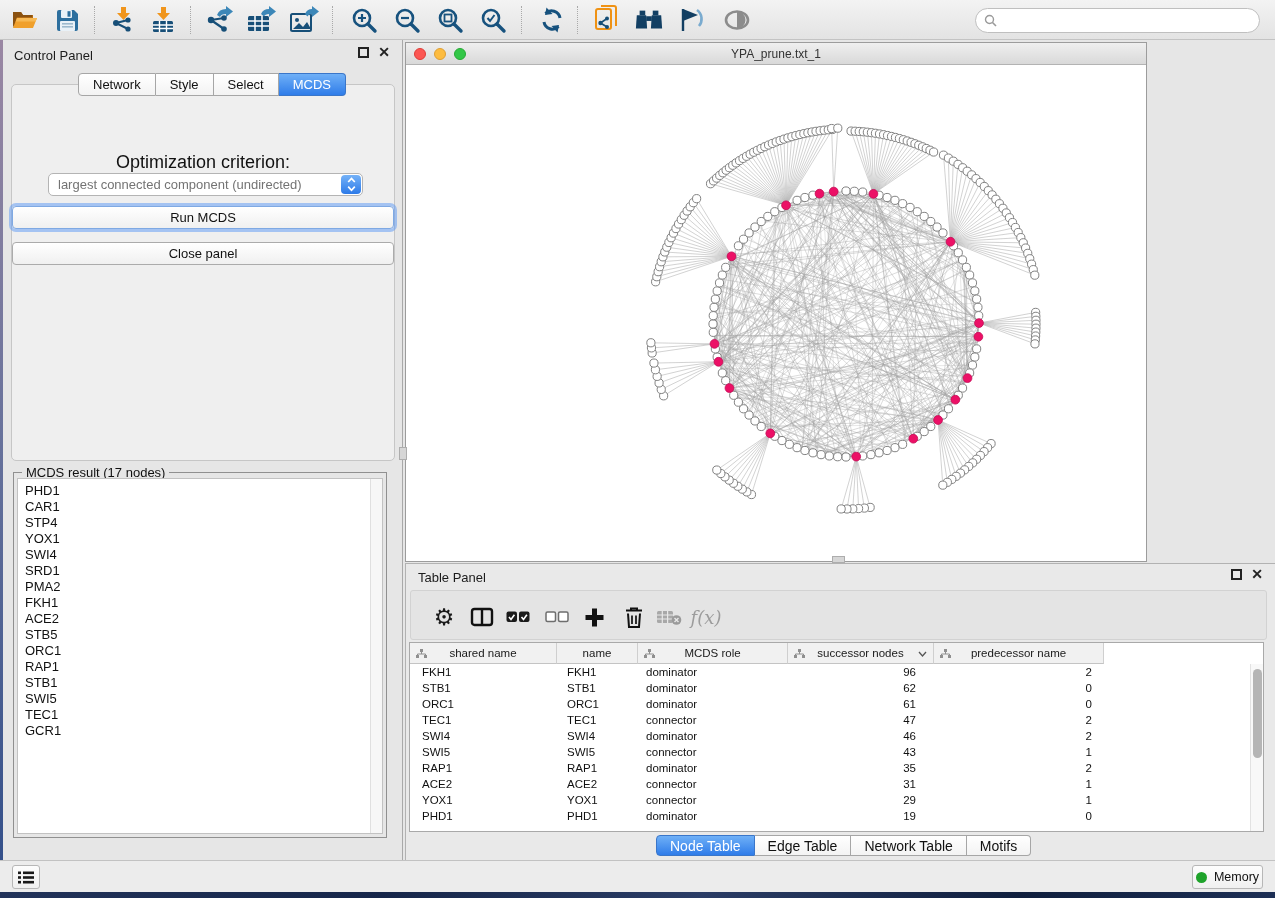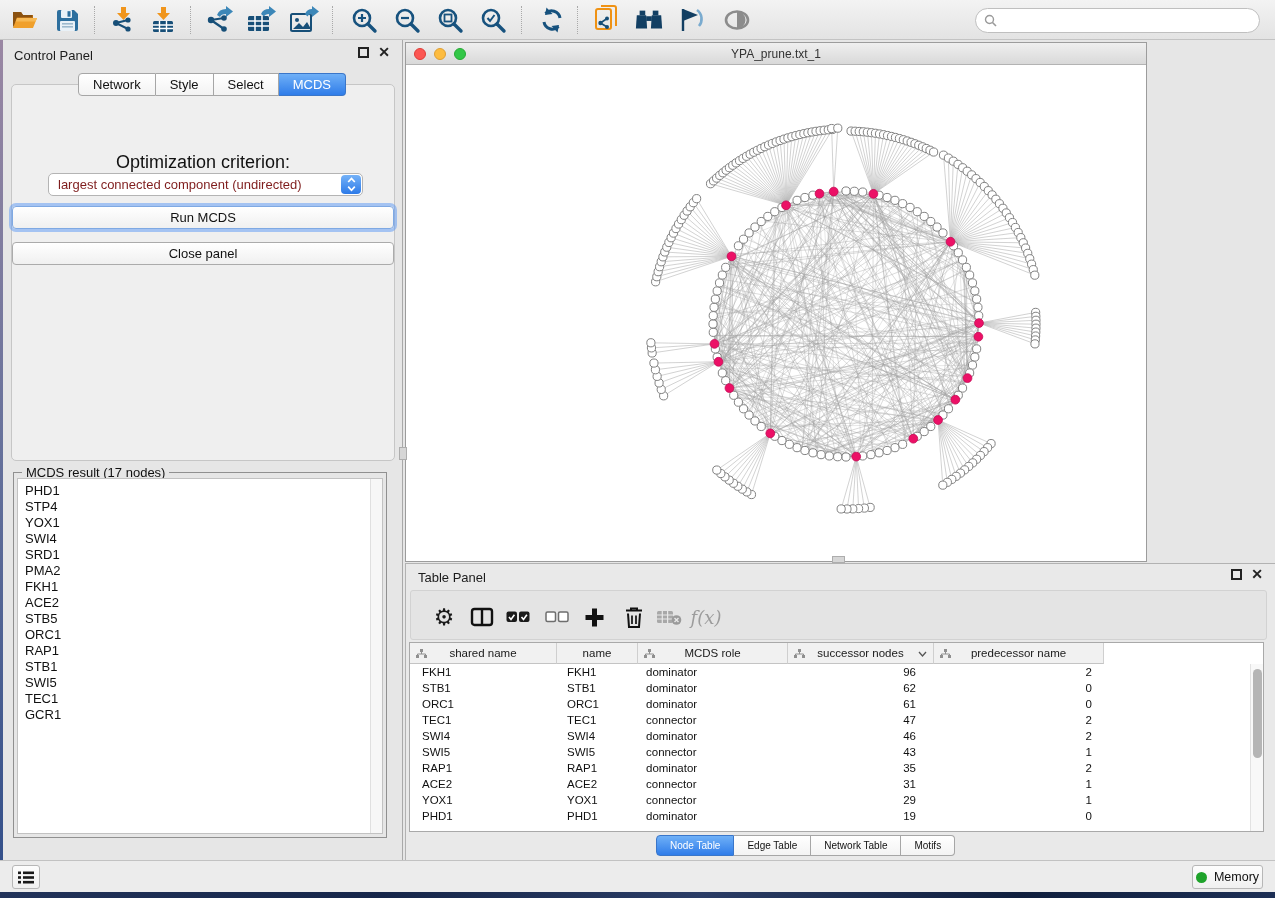--- a/index.html
+++ b/index.html
@@ -34,21 +34,21 @@
   .seg-tab { height:23px; border:1px solid #a6a6a6; border-left:none; background:linear-gradient(#ffffff,#f3f3f3);
     font-size:13px; color:#111; display:flex; align-items:center; justify-content:center; padding:0 14px; }
   .seg-tab:first-child { border-left:1px solid #a6a6a6; border-radius:4px 0 0 4px; }
   .seg-tab:last-child { border-radius:0 4px 4px 0; }
   .seg-tab.active { background:linear-gradient(#6fb0f7,#2f7ce9); color:#fff; border-color:#3a76c9; }
 
   .cp-body { position:absolute; left:8px; top:44px; width:384px; height:377px;
     background:#efefef; border:1px solid #c6c6c6; border-radius:5px; }
   .opt-label { position:absolute; left:0; right:0; top:67px; text-align:center; font-size:18px; color:#111; }
   .criterion { position:absolute; left:36px; top:88px; width:315px; height:23px; background:#fff;
-    border:1px solid #b4b4b4; border-radius:5px; font-size:13px; color:#7f1d1d;
+    border:1px solid #b4b4b4; border-radius:5px; font-size:13px; color:#737373;
     display:flex; align-items:center; padding-left:9px; }
   .criterion .stepper { position:absolute; right:1px; top:1px; width:20px; height:19px; border-radius:4px;
     background:linear-gradient(#74b2f8,#2d7ae8); display:flex; align-items:center; justify-content:center; }
   .cp-buttons { position:absolute; left:0; right:0; top:121px; display:flex; justify-content:center; gap:13px;flex-direction:column; }
   .btn { height:23px; background:linear-gradient(#ffffff,#f0f0f0); border:1px solid #ababab; border-radius:4px;
     font-size:13px; color:#111; display:flex; align-items:center; justify-content:center; padding:0 14px; }
   .btn.focused { border-color:#7fa9e3; box-shadow:0 0 0 3px rgba(90,152,245,.5); }
 
   .result-group { position:absolute; left:10px; top:432px; width:374px; height:366px; border:1px solid #909090; }
   .result-legend { position:absolute; left:8px; top:-8px; background:#e6e6e6; padding:0 4px; font-size:13px; color:#111; }
@@ -89,21 +89,21 @@
     font-size:11.5px; color:#1a1a1a; display:flex; align-items:center; justify-content:center; }
   .th .hicon { position:absolute; left:6px; top:6px; }
   .th .sort { position:absolute; right:6px; top:8px; }
   .nt-body { position:absolute; left:0; top:21px; right:0; bottom:0; overflow:hidden; }
   .tr { display:flex; height:16px; }
   .td { font-size:11.5px; color:#111; line-height:16px; white-space:nowrap; overflow:hidden; }
   .nt-scroll { position:absolute; right:0; top:21px; bottom:0; width:13px; background:#f8f8f8; border-left:1px solid #e2e2e2; }
   .nt-thumb { position:absolute; left:2px; top:5px; width:9px; height:89px; background:#b5b5b5; border-radius:5px; }
 
   .tp-tabs { position:absolute; left:250px; top:271px; display:flex; }
-  .tp-tabs .seg-tab { height:21px; font-size:10px; padding:0 13px; }
+  .tp-tabs .seg-tab { height:21px; font-size:14px; padding:0 13px; }
 
   
   .statusbar { position:absolute; left:0; top:860px; width:1275px; height:32px;
     background:#ececec; border-top:1px solid #c2c2c2; }
   .sb-btn { position:absolute; top:4px; height:24px; background:linear-gradient(#fdfdfd,#f0f0f0);
     border:1px solid #b7b7b7; border-radius:3px; display:flex; align-items:center; justify-content:center; }
   .memory-dot { width:11px; height:11px; border-radius:50%; background:#1fa32b; margin-right:7px; }
   .memory-label { font-size:12.5px; color:#111; }
 </style>
 </head>
@@ -293,20 +293,21 @@
         <div class="seg-tab">Style</div>
         <div class="seg-tab">Select</div>
         <div class="seg-tab active">MCDS</div>
       </div>
 
     <div class="result-group">
       <span class="result-legend">MCDS result (17 nodes)</span>
       <div class="result-list">
         <ul>
             <li>PHD1</li>
+            <li>CAR1</li>
             <li>STP4</li>
             <li>YOX1</li>
             <li>SWI4</li>
             <li>SRD1</li>
             <li>PMA2</li>
             <li>FKH1</li>
             <li>ACE2</li>
             <li>STB5</li>
             <li>ORC1</li>
             <li>RAP1</li>

